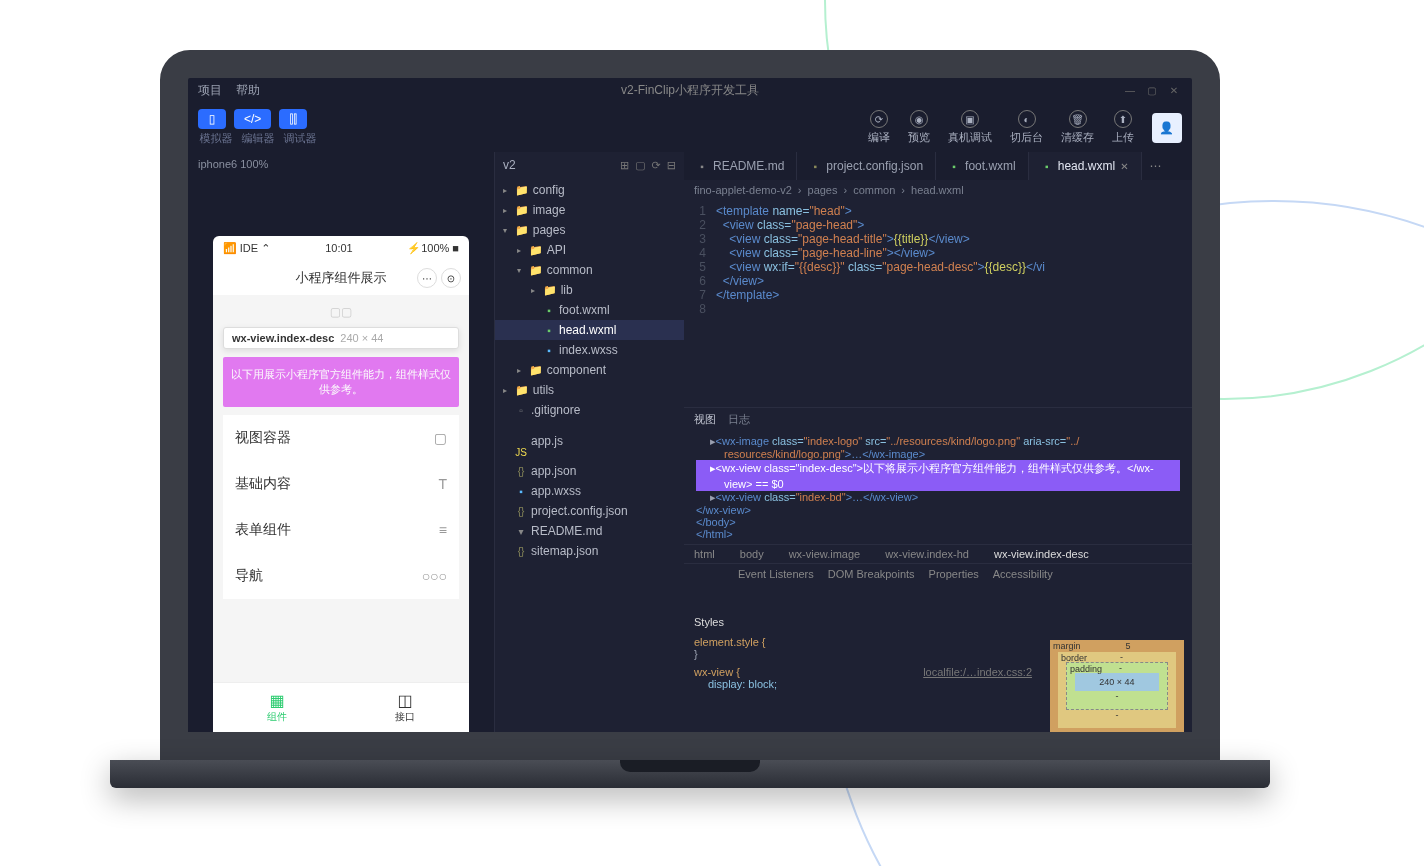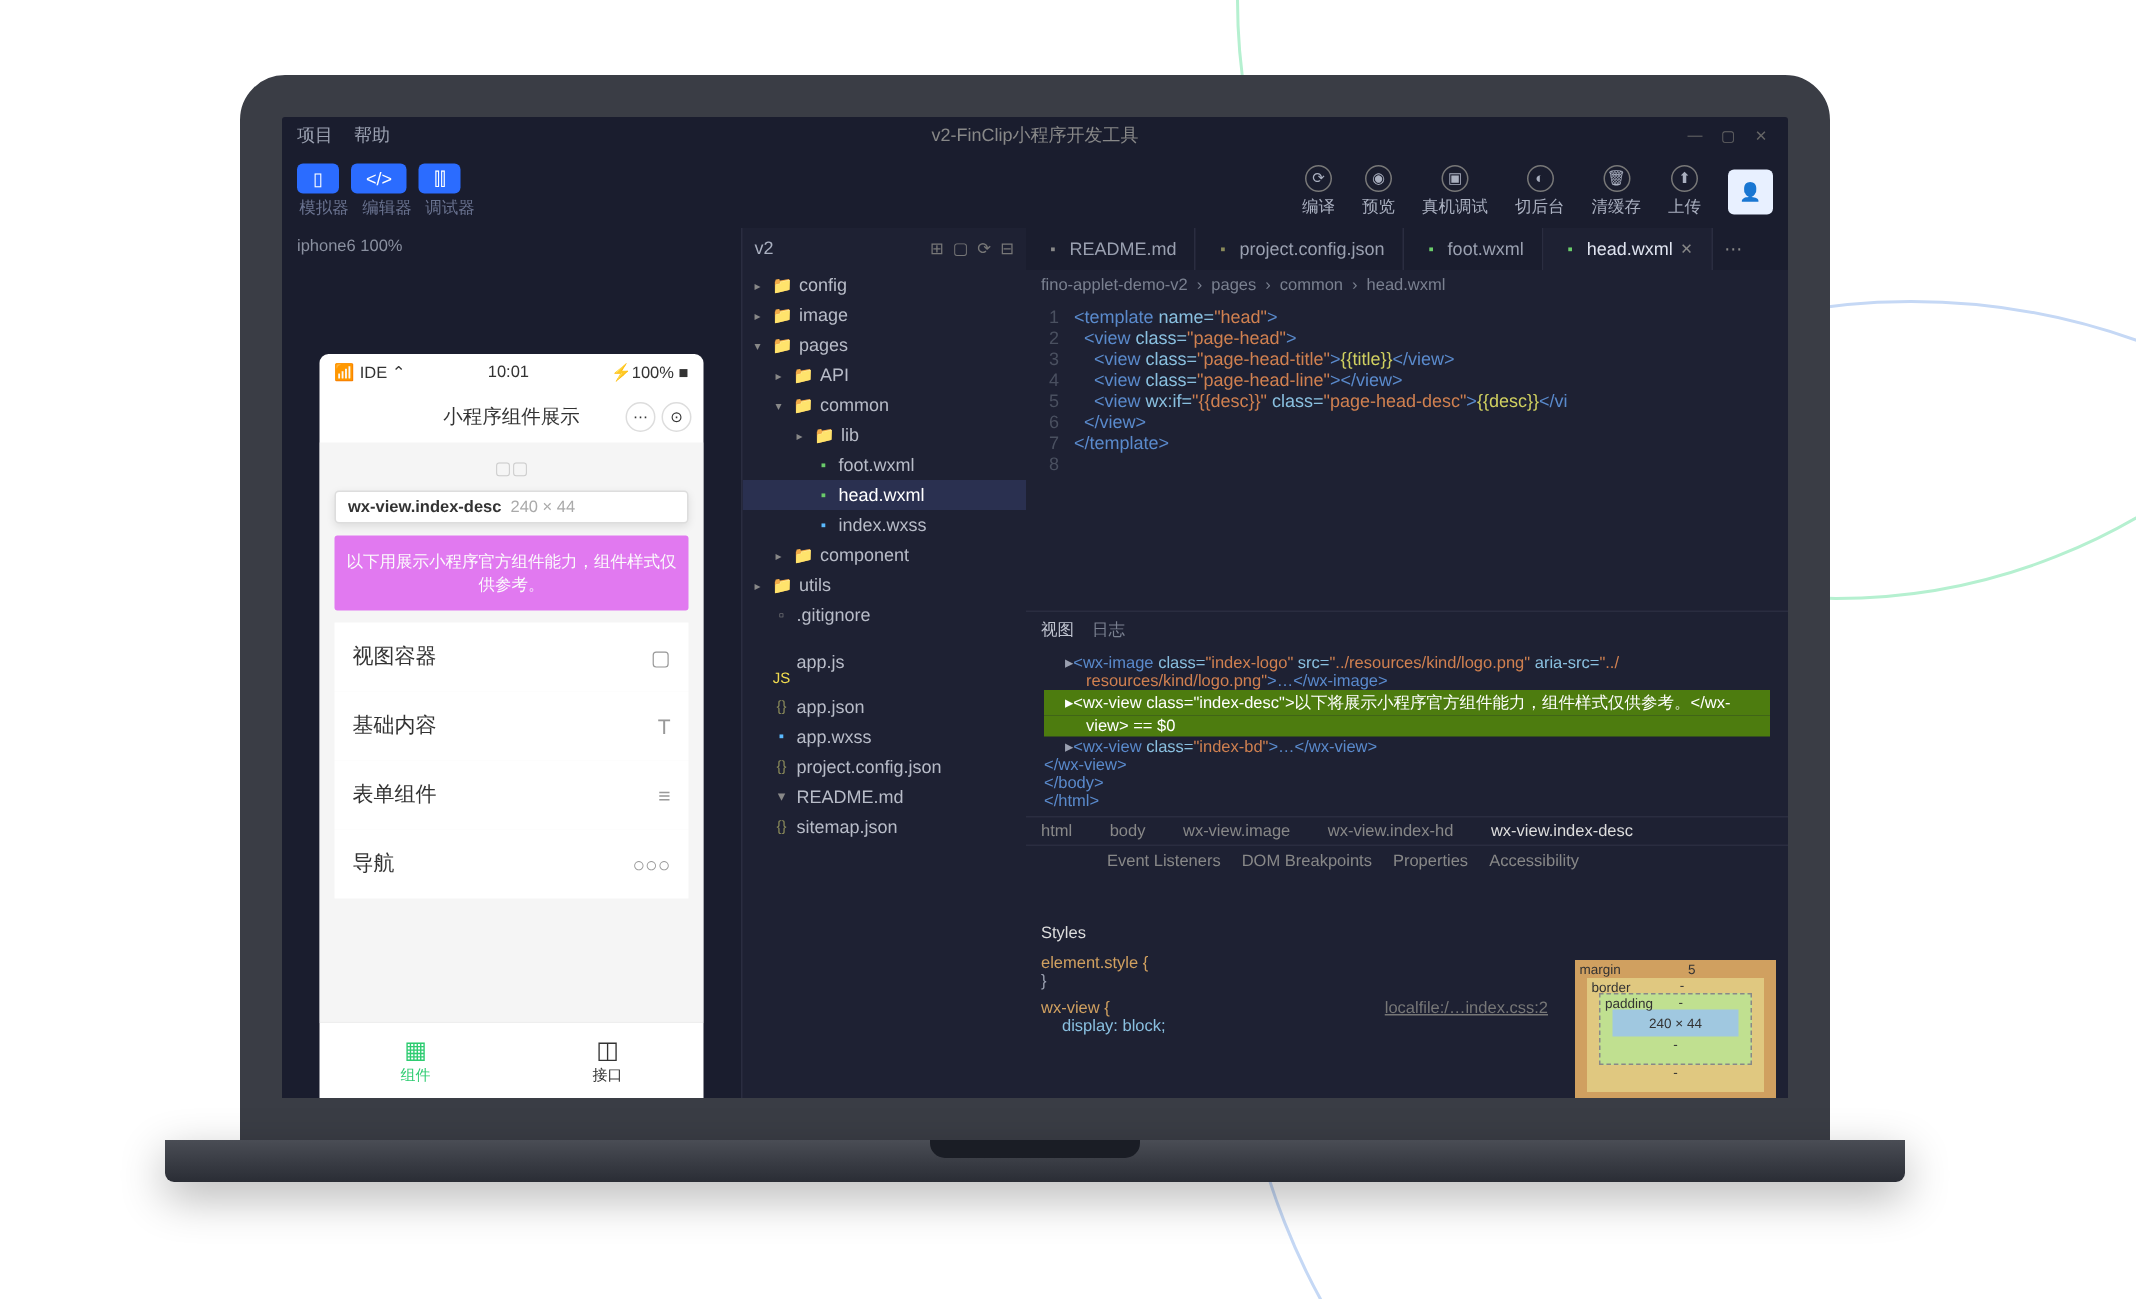--- a/index.html
+++ b/index.html
@@ -87,21 +87,21 @@
 .attr { color: #8ac0e0; }
 .str { color: #d08050; }
 .var { color: #d0d060; }
 
 
 .devtools { height: 325px; border-top: 1px solid #2a2d40; display: flex; flex-direction: column; background: #1e2133; }
 .dt-tabs { display: flex; gap: 12px; padding: 4px 10px; color: #7a8090; font-size: 11px; }
 .dt-tab.active { color: #c0c4d0; }
 .dt-dom { padding: 4px 12px; font-family: Consolas, monospace; font-size: 11px; color: #9aa0b0; }
 .dt-dom-line { white-space: nowrap; overflow: hidden; text-overflow: ellipsis; }
-.dt-dom-line.hl { background: #4d7c0f; color: #fff; padding: 1px 0; }
+.dt-dom-line.hl { background: #8b5cf6; color: #fff; padding: 1px 0; }
 .dt-crumbs { display: flex; gap: 25px; padding: 3px 10px; font-size: 11px; color: #888; border-top: 1px solid #2a2d40; border-bottom: 1px solid #2a2d40; }
 .dt-crumb.active { color: #ddd; }
 .dt-style-tabs { display: flex; gap: 14px; padding: 4px 10px; font-size: 11px; color: #888; }
 .dt-style-tab.active { color: #ddd; margin-top: 48px; }
 .dt-lower { display: flex; flex: 1; overflow: hidden; }
 .dt-styles { flex: 1; padding: 4px 10px; font-family: Consolas, monospace; font-size: 11px; color: #9aa0b0; overflow: hidden; }
 .dt-filter { display: flex; justify-content: space-between; border-bottom: 1px solid #2a2d40; padding-bottom: 3px; margin-bottom: 3px; }
 .dt-rule { margin-bottom: 6px; }
 .sel { color: #d0a060; }
 .prop { color: #8ac0e0; margin-left: 14px; }

